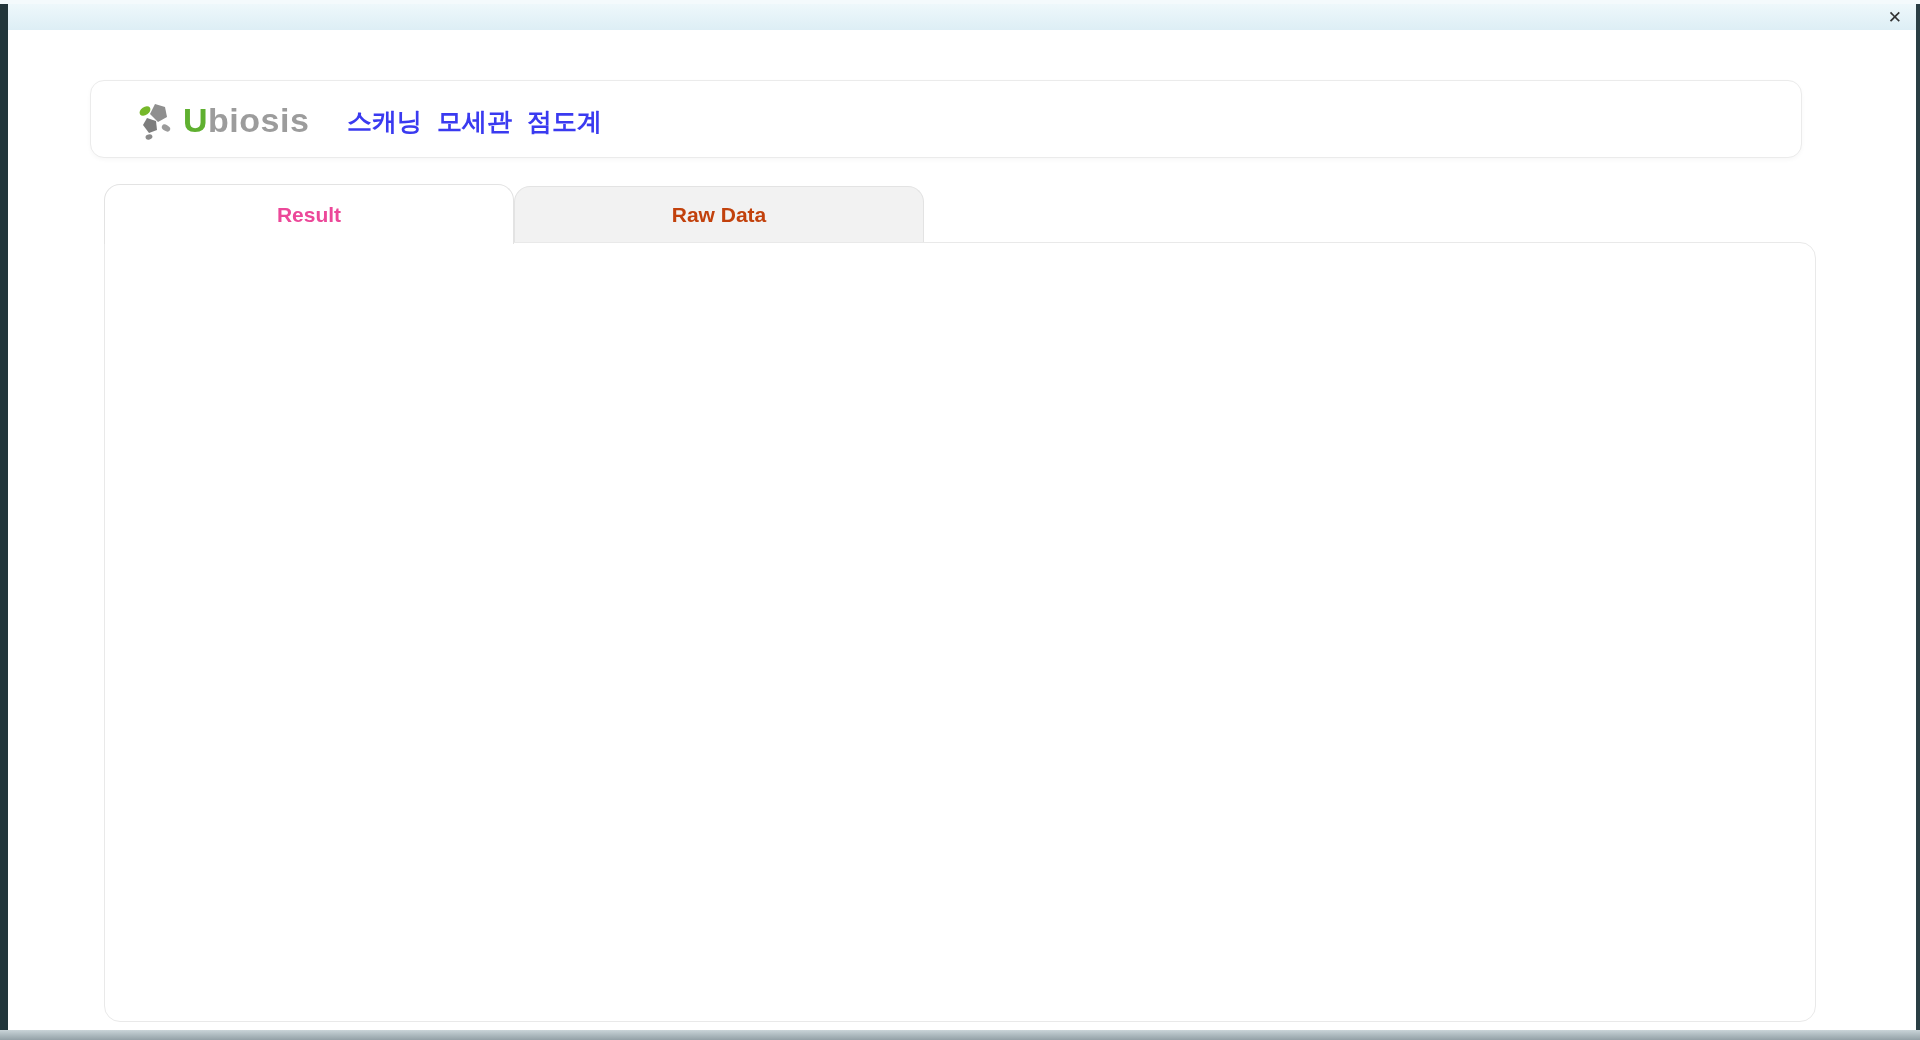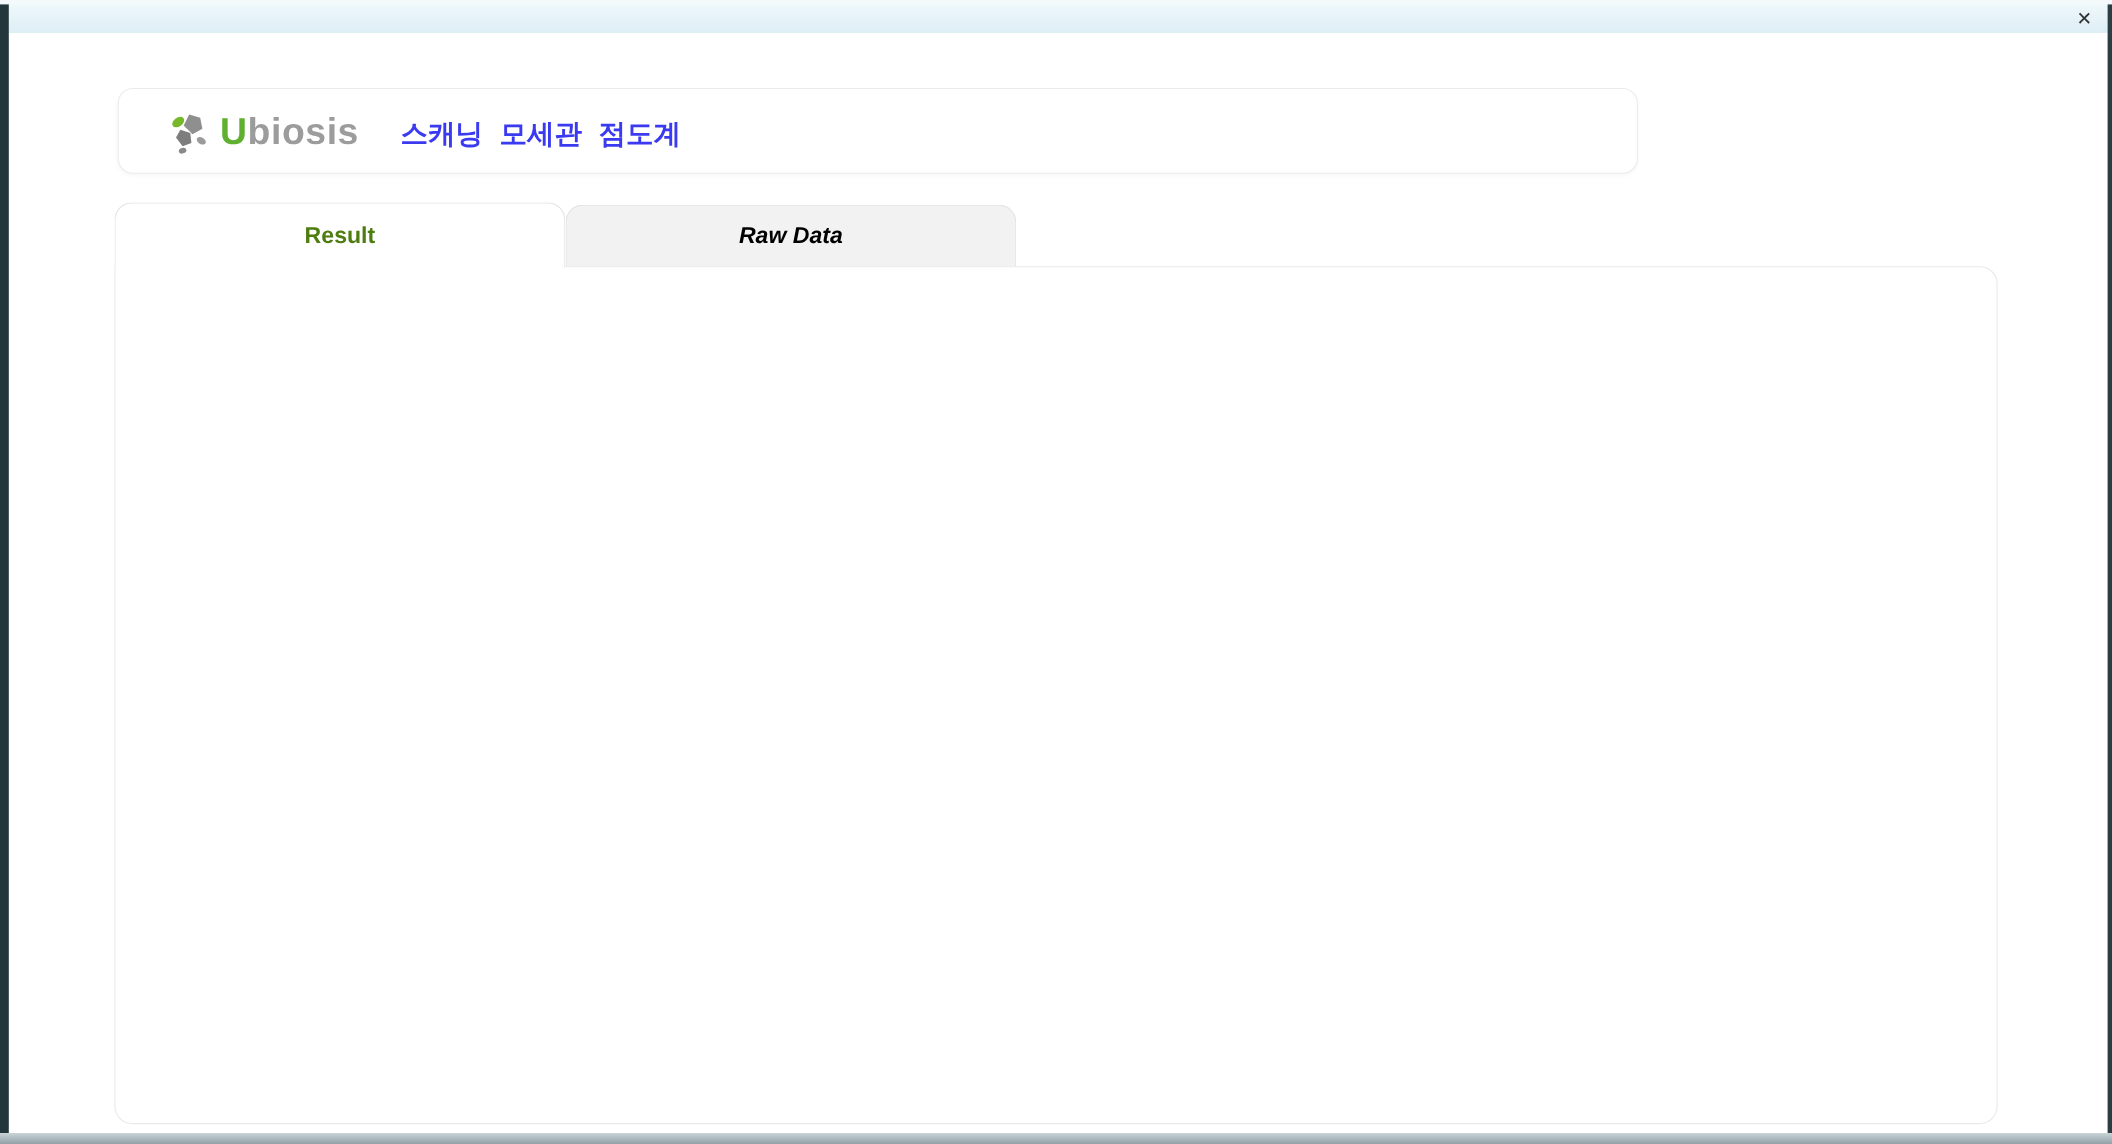--- a/index.html
+++ b/index.html
@@ -8,30 +8,30 @@
 
   
   .frame-left   { left:0; top:4px; bottom:10px; width:8px; background:#22363b; }
   .frame-right  { right:0; top:4px; bottom:10px; width:4px; background:#2a3e44; }
   .frame-top    { left:0; top:0; right:0; height:4px; background:#f4fafc; }
   .frame-bottom { left:0; bottom:0; right:0; height:10px; background:linear-gradient(#c9d4d8,#93a1a7); }
   .titlebar { left:8px; right:4px; top:4px; height:26px; background:linear-gradient(#eef8fb,#ddeef5); display:flex; align-items:center; justify-content:flex-end; padding-right:14px; }
   .close-btn { font-size:17px; color:#333; cursor:default; line-height:1; }
 
   
-  .header-card { left:107px; top:80px; width:1382px; height:78px; background:#fff; border:1px solid #ebebeb; border-radius:14px; box-shadow:0 2px 4px rgba(0,0,0,.03); }
+  .header-card { left:90px; top:80px; width:1712px; height:78px; background:#fff; border:1px solid #ebebeb; border-radius:14px; box-shadow:0 2px 4px rgba(0,0,0,.03); }
   .logo-wrap { position:absolute; left:44px; top:17px; display:flex; align-items:center; gap:4px; }
   .logo-text { font-size:34px; font-weight:600; letter-spacing:.5px; color:#9c9c9c; }
   .logo-text .u { color:#5fb030; }
   .app-title { position:absolute; left:256px; top:24px; font-size:25px; font-weight:700; color:#3a3af0;font-family:Liberation Mono, monospace; }
 
   
   .tab { height:60px; display:flex; align-items:center; justify-content:center; font-size:21px; font-weight:700; border:1px solid #e3e3e3; border-bottom:none; border-radius:16px 16px 0 0; }
-  .tab-result  { left:104px; top:184px; width:410px; background:#fff; color:#4d7c0f; z-index:3; height:60px; }
-  .tab-rawdata { left:514px; top:186px; width:410px; background:#f2f2f2; color:#000000; height:56px; z-index:1;font-style:italic; }
+  .tab-result  { left:104px; top:184px; width:410px; background:#fff; color:#ec4899; z-index:3; height:60px; }
+  .tab-rawdata { left:514px; top:186px; width:410px; background:#f2f2f2; color:#c2410c; height:56px; z-index:1; }
 
   
   .main-panel { left:104px; top:242px; width:1712px; height:780px; background:#fff; border:1px solid #e9e9e9; border-radius:0 16px 16px 16px; z-index:2; }
 
   .card { position:absolute; background:#fff; border:1px solid #ededed; border-radius:12px; box-shadow:0 2px 5px rgba(0,0,0,.03); }
   .card-head { position:absolute; left:24px; top:16px; display:flex; align-items:center; gap:11px; }
   .card-title { font-size:21px; font-weight:700; color:#4a4a4a; }
   .icon-badge { width:27px; height:27px; border-radius:7px; background:#8a90e8; display:flex; align-items:center; justify-content:center; }
   .icon-circle { width:27px; height:27px; border-radius:50%; background:#8a90e8; display:flex; align-items:center; justify-content:center; color:#fff; font-weight:700; font-size:17px; font-family:"Liberation Serif", serif; }
 

